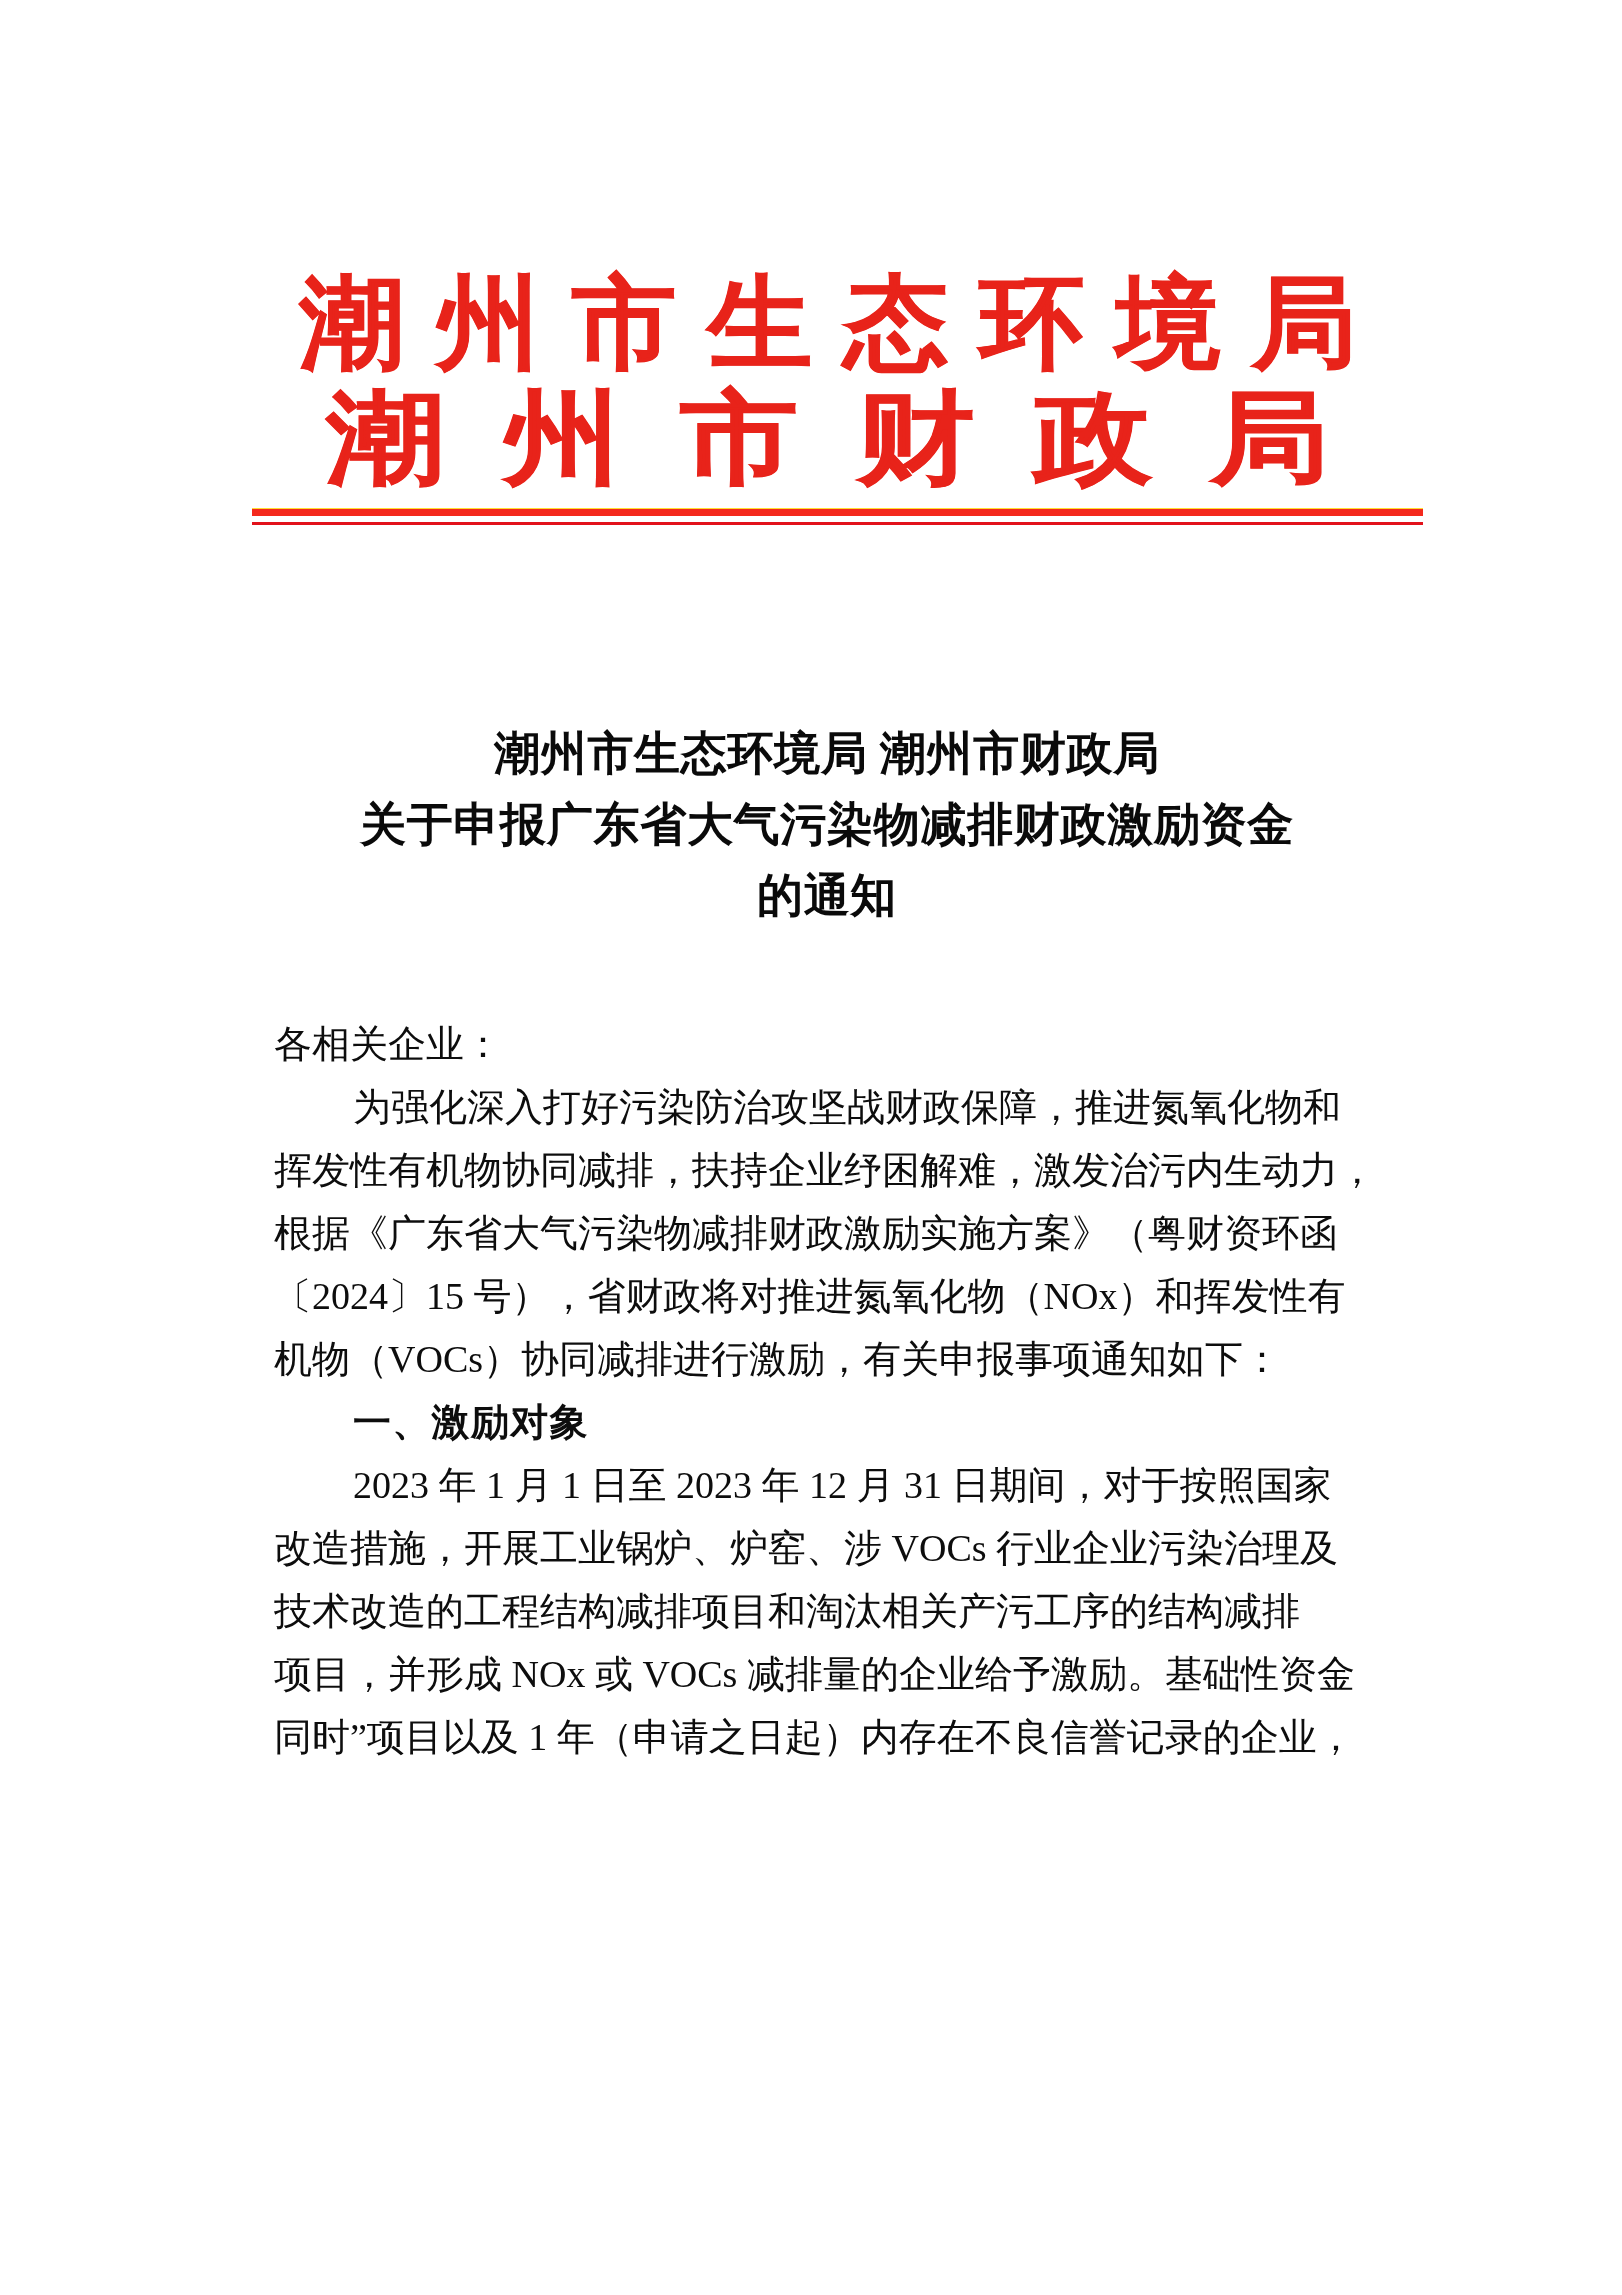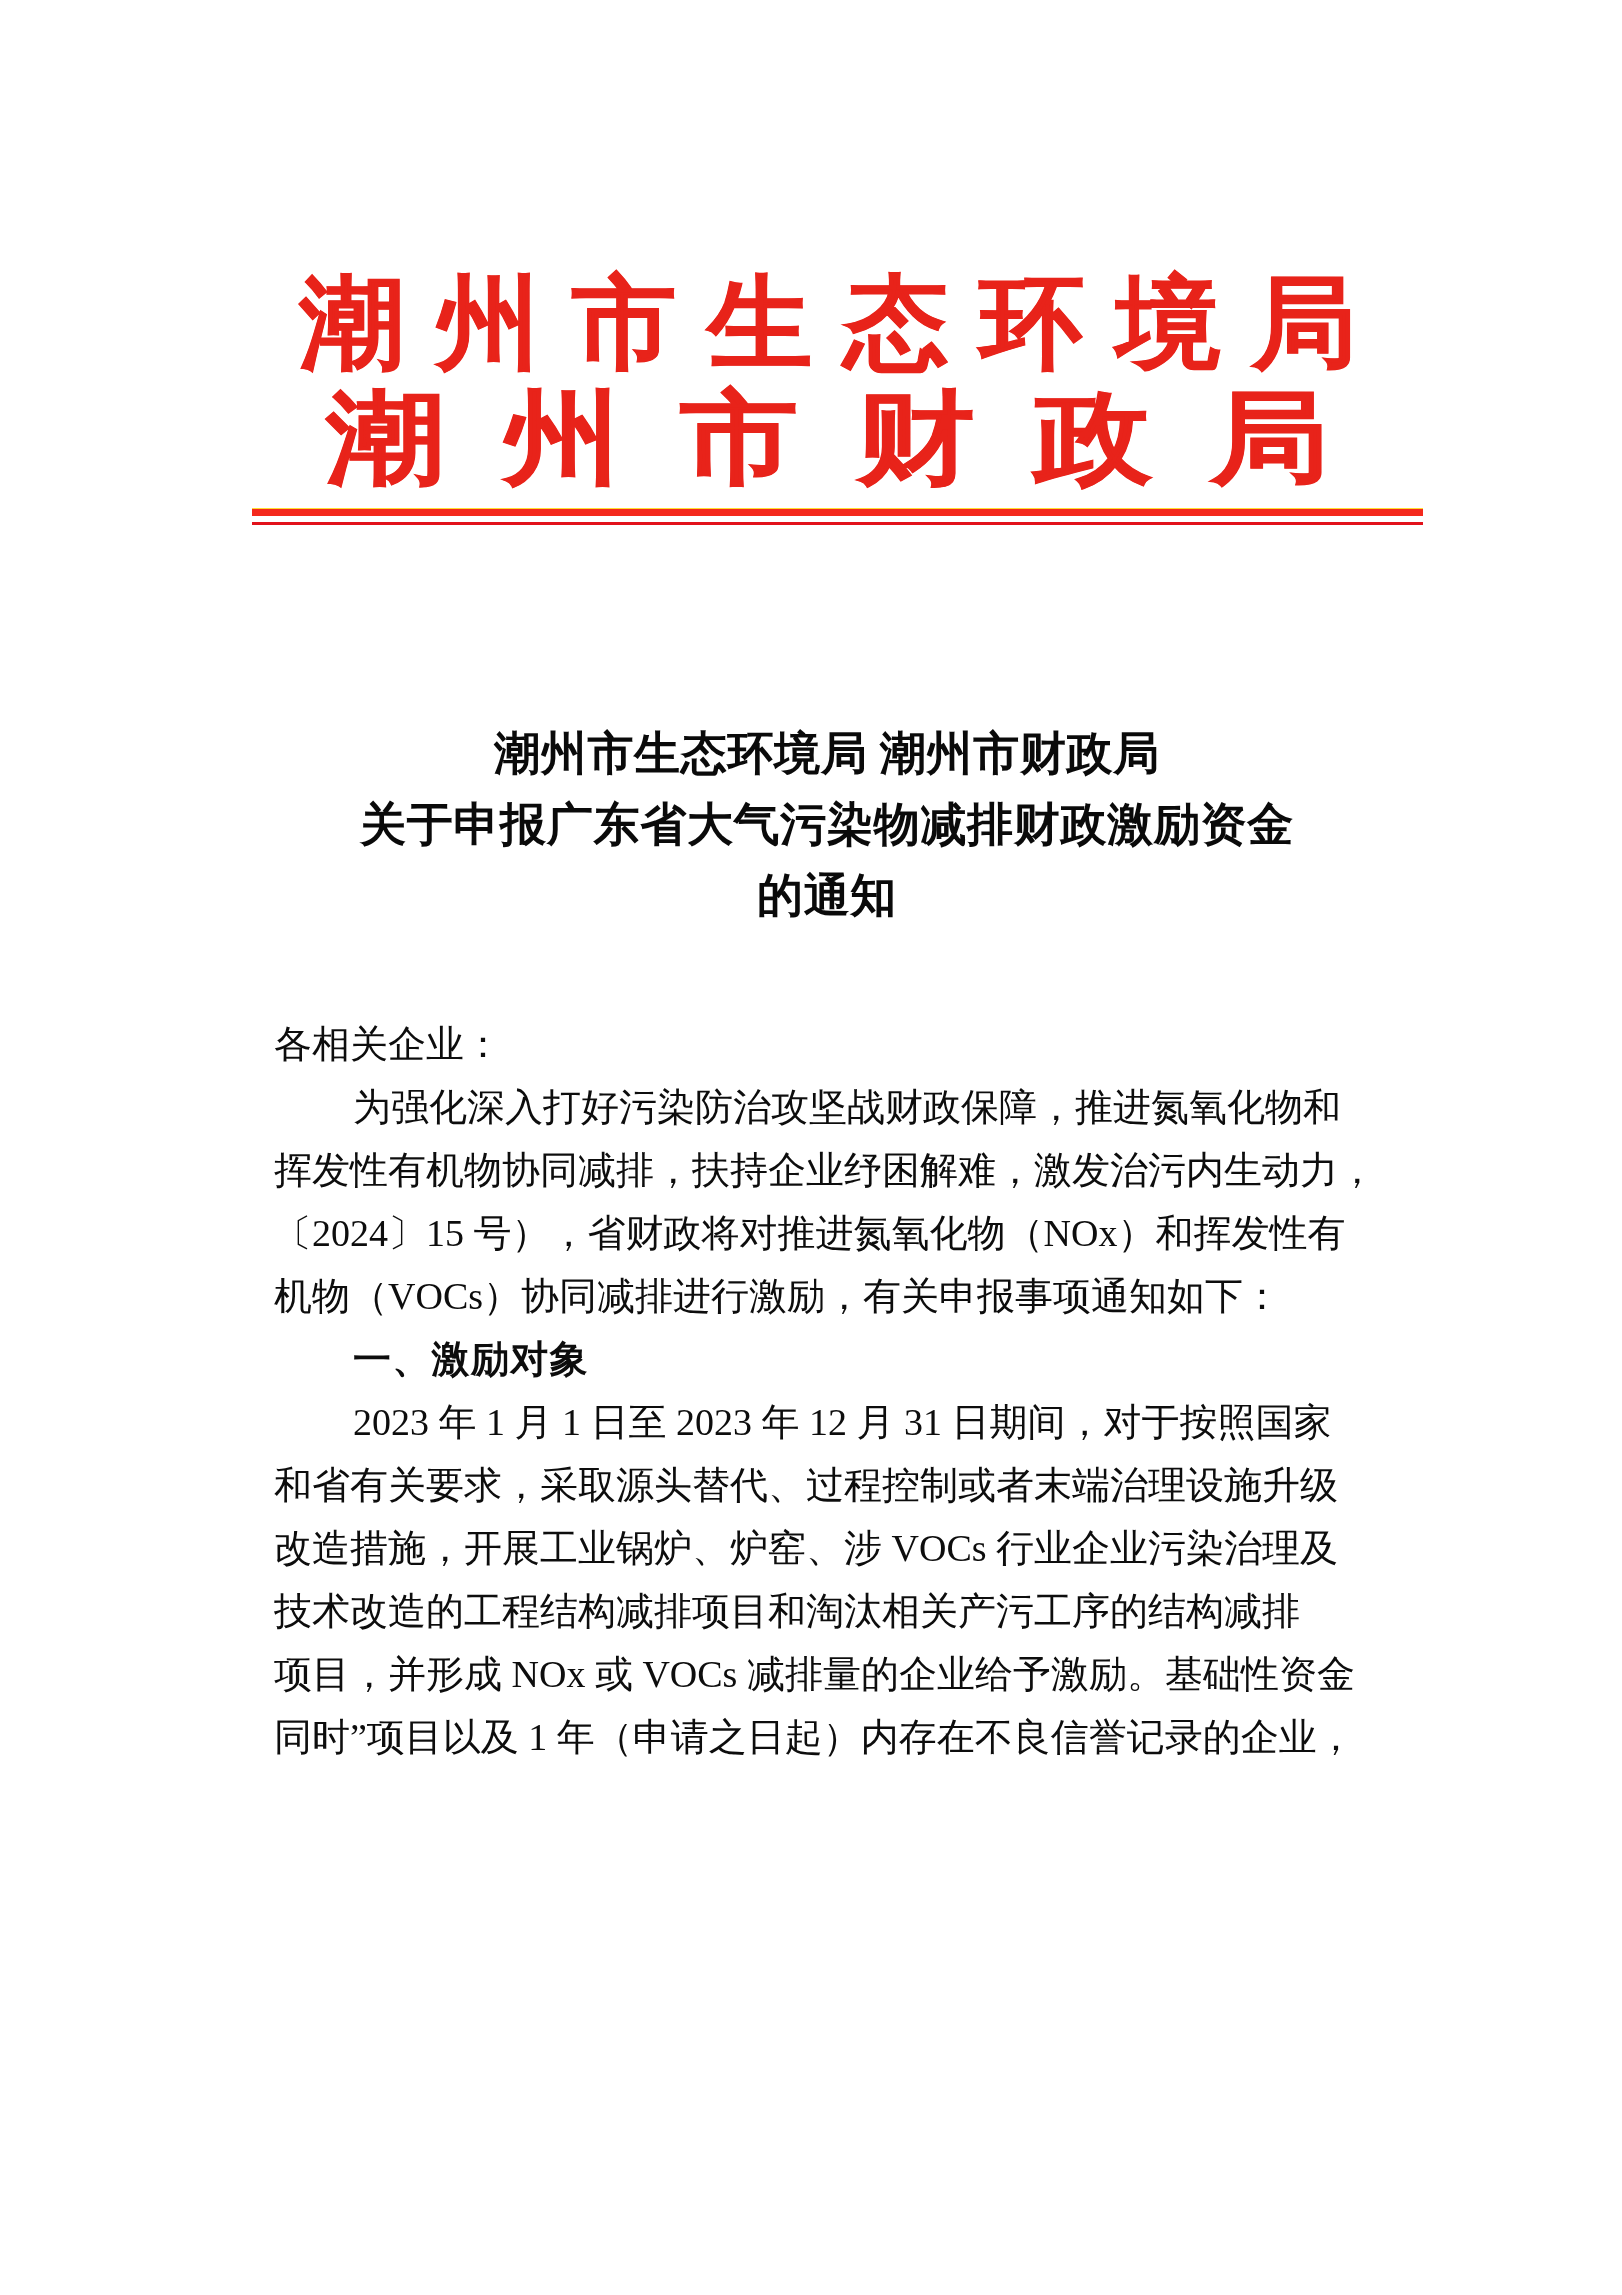--- a/index.html
+++ b/index.html
@@ -136,27 +136,27 @@
     <div class="title-line">关于申报广东省大气污染物减排财政激励资金</div>
     <div class="title-line">的通知</div>
   </div>
 
   <div class="body">
 
     <div class="p-line">各相关企业：</div>
 
     <div class="p-line indent2">为强化深入打好污染防治攻坚战财政保障，推进氮氧化物和</div>
     <div class="p-line">挥发性有机物协同减排，扶持企业纾困解难，激发治污内生动力，</div>
+    <div class="p-line">根据《广东省大气污染物减排财政激励实施方案》（粤财资环函</div>
     <div class="p-line">〔2024〕15 号），省财政将对推进氮氧化物（NOx）和挥发性有</div>
     <div class="p-line">机物（VOCs）协同减排进行激励，有关申报事项通知如下：</div>
 
     <div class="heading">一、激励对象</div>
 
     <div class="p-line indent2">2023 年 1 月 1 日至 2023 年 12 月 31 日期间，对于按照国家</div>
-    <div class="p-line">和省有关要求，采取源头替代、过程控制或者末端治理设施升级</div>
     <div class="p-line">改造措施，开展工业锅炉、炉窑、涉 VOCs 行业企业污染治理及</div>
     <div class="p-line">技术改造的工程结构减排项目和淘汰相关产污工序的结构减排</div>
     <div class="p-line">项目，并形成 NOx 或 VOCs 减排量的企业给予激励。基础性资金</div>
     <div class="p-line">同时”项目以及 1 年（申请之日起）内存在不良信誉记录的企业，</div>
 
   </div>
 
 </div>
 
 

